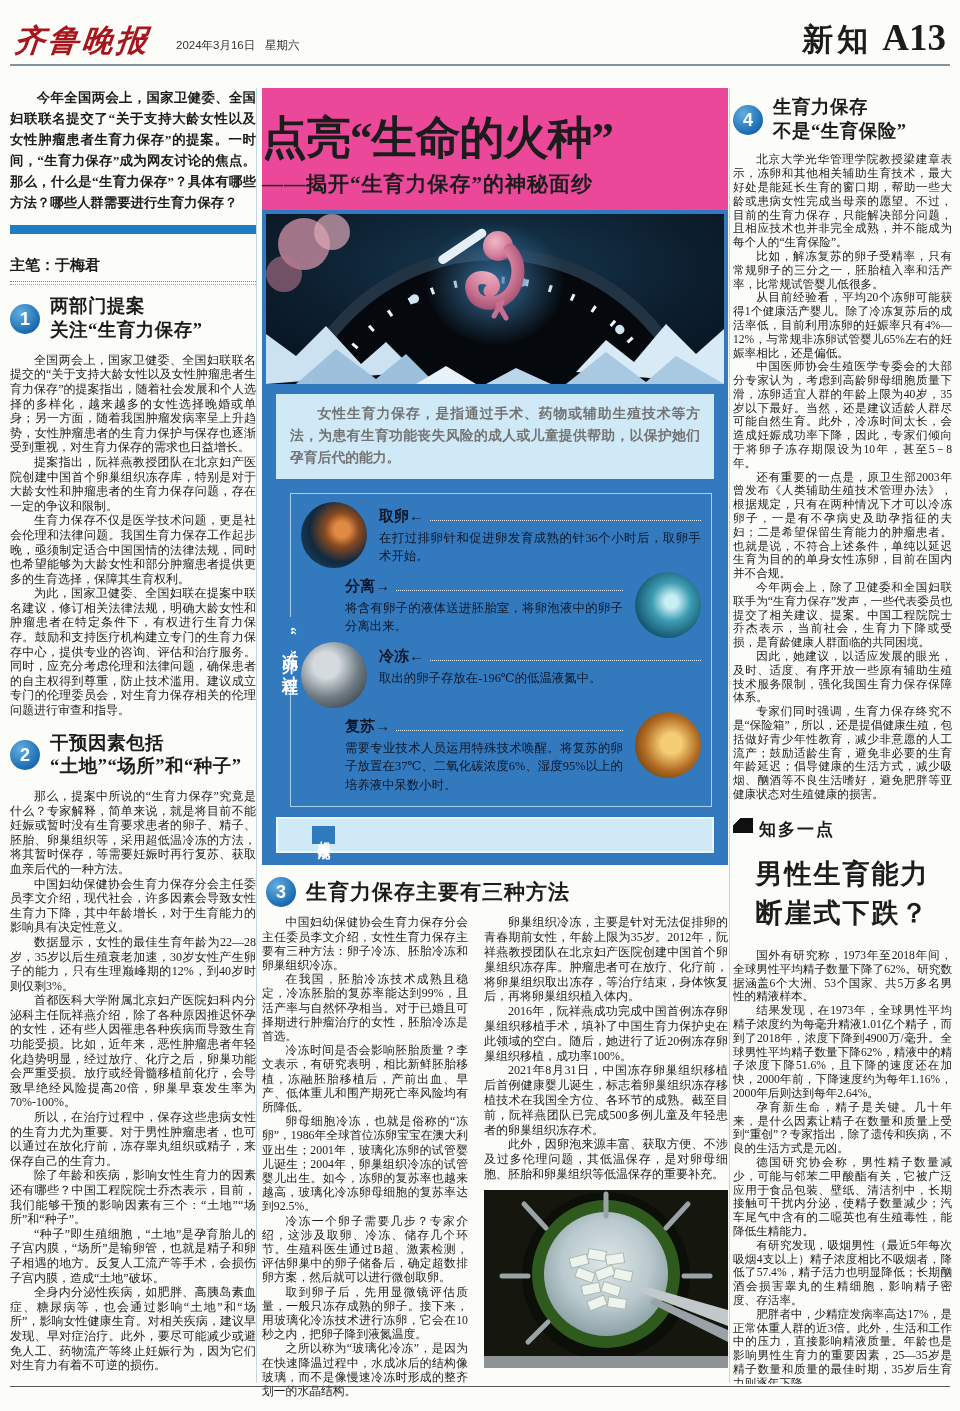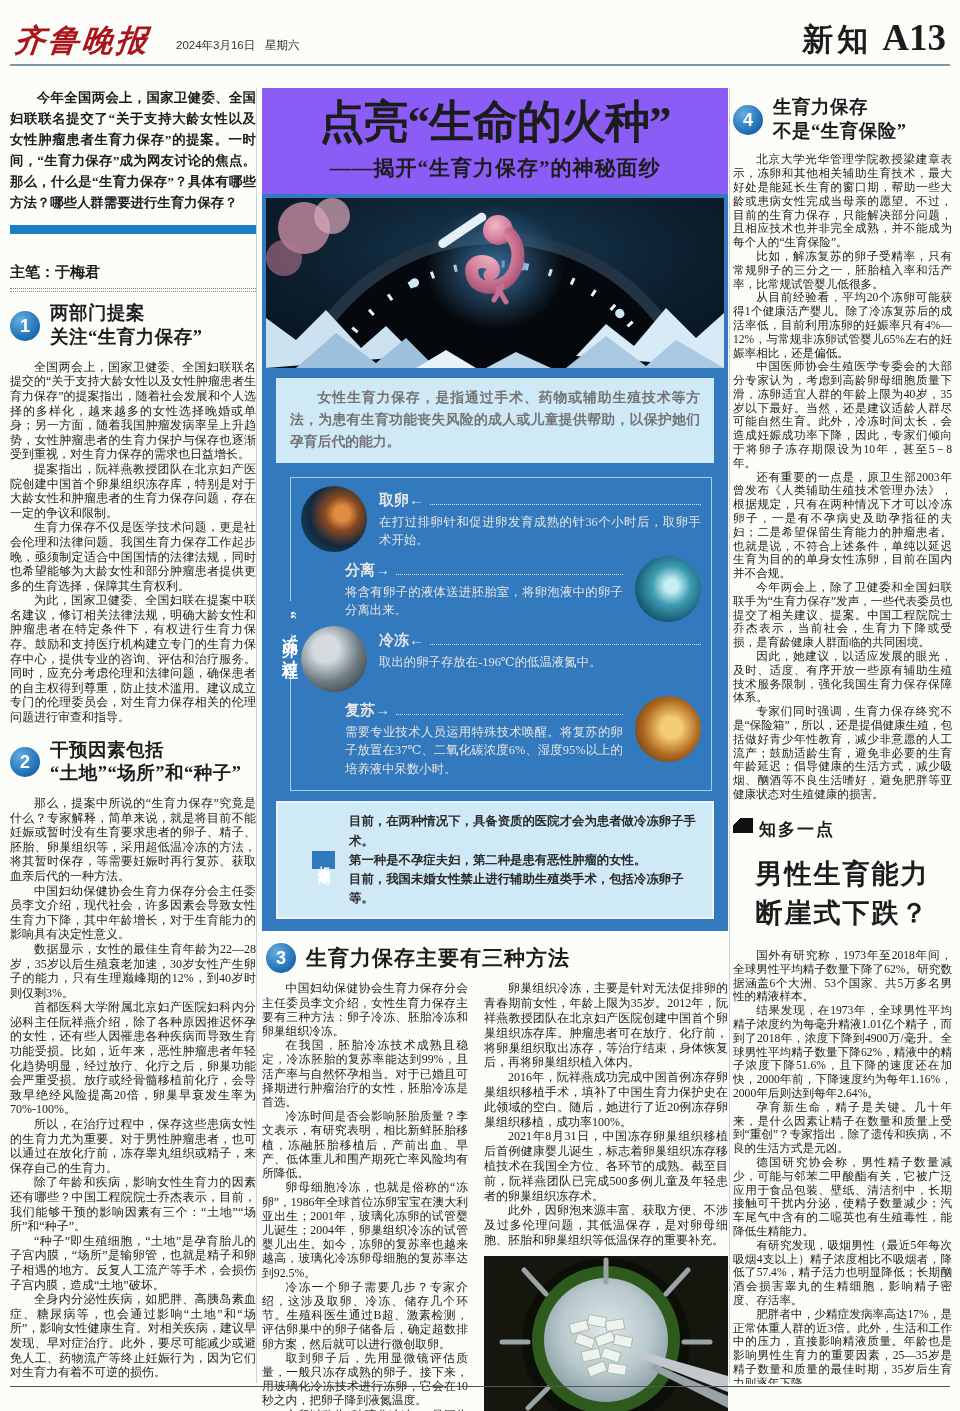--- a/index.html
+++ b/index.html
@@ -15,49 +15,49 @@
   .m-section{font-size:31px;letter-spacing:4px;}
   .m-page{font-size:37px;margin-left:10px;}
   .rule-top{position:absolute;top:64px;left:10px;right:10px;height:0;border-top:2px solid #7f93a0;}
   .rule-bottom{position:absolute;top:1386px;left:10px;right:10px;border-top:1px solid #555;}
   .vrule{position:absolute;top:88px;bottom:28px;width:1px;background:#c6d6e0;}
   .v1{left:256px;} .v2{left:729px;}
   
   .col-left{position:absolute;left:10px;top:88px;width:246px;height:1296px;overflow:hidden;}
   .intro{margin:0;font-size:13.4px;font-weight:bold;line-height:1.56;text-align:justify;text-indent:2em;}
   .blue-bar{height:9px;background:#1b7ec4;margin:12px 0 0;}
-  .byline{margin:29px 0 6px;font-size:15px;font-weight:bold;}
+  .byline{margin:22px 0 6px;font-size:15px;font-weight:bold;}
   .dotline{border-top:1px dotted #777;height:2px;border-bottom:1px dotted #999;margin-bottom:10px;}
   .sec-head{display:flex;align-items:center;gap:10px;margin:8px 0 10px;}
   .numcircle{flex:none;width:30px;height:30px;border-radius:50%;color:#fff;text-align:center;
              line-height:30px;font-size:18px;font-weight:bold;
              font-family:"Liberation Sans","DejaVu Sans",sans-serif;
              background:radial-gradient(circle at 35% 30%,#63aee2,#1a6bb0 70%,#0f538f);}
   .sec-title{font-size:18.5px;font-weight:bold;line-height:1.28;letter-spacing:.5px;}
   .para{margin:0;font-size:12px;line-height:14.6px;text-align:justify;text-indent:2em;}
   
   .col-mid{position:absolute;left:262px;top:88px;width:466px;}
-  .headline-box{background:#8b5cf6;text-align:center;padding:10px 0 12px;}
+  .headline-box{background:#ec4899;text-align:left;padding:26px 0 12px;}
   .headline-box h1{margin:0;font-size:45px;letter-spacing:-1px;line-height:1.1;font-weight:bold;white-space:nowrap;}
   .headline-box h2{margin:6px 0 0;font-size:21px;font-weight:bold;letter-spacing:1px;}
   .feature-blue{background:#3279bd;padding:4px 4px 10px;}
   .hero{display:block;width:458px;height:170px;}
   .band{margin:10px 10px 0;background:#cfe9f7;padding:9px 14px;font-size:13.8px;font-weight:bold;
         color:#737373;line-height:1.62;text-align:justify;text-indent:2em;}
   .steps-box{position:relative;border:1px solid #a9cfeb;margin:14px 12px 10px 24px;padding:4px 10px 8px;}
   .vlabel{position:absolute;left:-13px;top:50%;transform:translateY(-50%);writing-mode:vertical-rl;
           background:#3279bd;color:#fff;font-size:16px;font-weight:bold;letter-spacing:5px;padding:10px 1px;}
   .step{display:flex;gap:12px;align-items:flex-start;margin:4px 0;}
   .step.rev{flex-direction:row-reverse;}
   .circle{flex:none;width:66px;height:66px;border-radius:50%;}
   .c-retrieval{background:radial-gradient(circle at 62% 42%,#e08a43 0 14%,#8a4a20 30%,#11293f 58%,#1d4e74);}
   .c-separation{background:radial-gradient(circle at 55% 45%,#c8f0f4 0 12%,#3d9cb2 38%,#11506a 75%,#17607e);}
   .c-freezing{background:radial-gradient(circle at 38% 35%,#d4dade 0 22%,#707d85 55%,#23282c);}
   .c-thawing{background:radial-gradient(circle at 55% 48%,#f5cd74 0 20%,#b06a22 55%,#402407);}
-  .step-text{flex:1;padding-top:5px;color:#e5e5e5;}
+  .step-text{flex:1;padding-top:5px;color:#0f172a;}
   .step.rev .step-text{padding-left:44px;}
   .step-label{display:flex;align-items:center;font-size:15px;font-weight:bold;}
   .leader{flex:1;border-bottom:1px dotted rgba(255,255,255,.85);height:.65em;margin-left:6px;}
   .step-desc{margin:3px 0 0;font-size:12.4px;line-height:1.5;text-align:justify;}
   .regs{margin:4px 10px 2px;background:#cfe9f7;border:2px solid #eaf5fc;display:flex;align-items:stretch;}
   .regs-label{writing-mode:vertical-rl;background:#2f79bd;color:#fff;font-size:12.5px;font-weight:bold;
               letter-spacing:2px;padding:5px 3px;margin:7px 0 7px 34px;align-self:center;}
   .regs-body{padding:9px 14px;font-weight:bold;color:#2b2b2b;}
   .line{margin:0;font-size:12.4px;line-height:1.55;}
   .s3-head{display:flex;align-items:center;gap:10px;margin:12px 0 8px 4px;}
@@ -231,25 +231,20 @@
                 <span>→</span>
                 <span class="leader"></span>
             </div>
             <p class="step-desc">需要专业技术人员运用特殊技术唤醒。将复苏的卵子放置在37℃、二氧化碳浓度6%、湿度95%以上的培养液中呆数小时。</p>
           </div>
         </div>
       </div>
 
       <div class="regs">
         <span class="regs-label">相关法规</span>
-        <div class="regs-body">
-            <p class="line">目前，在两种情况下，具备资质的医院才会为患者做冷冻卵子手术。</p>
-            <p class="line">第一种是不孕症夫妇，第二种是患有恶性肿瘤的女性。</p>
-            <p class="line">目前，我国未婚女性禁止进行辅助生殖类手术，包括冷冻卵子等。</p>
-          </div>
       </div>
     </div>
 
     <div class="s3-head">
       <span class="numcircle">3</span>
       <span class="s3-title">生育力保存主要有三种方法</span>
     </div>
 
     <div class="midcols">
       <div class="mc1">

